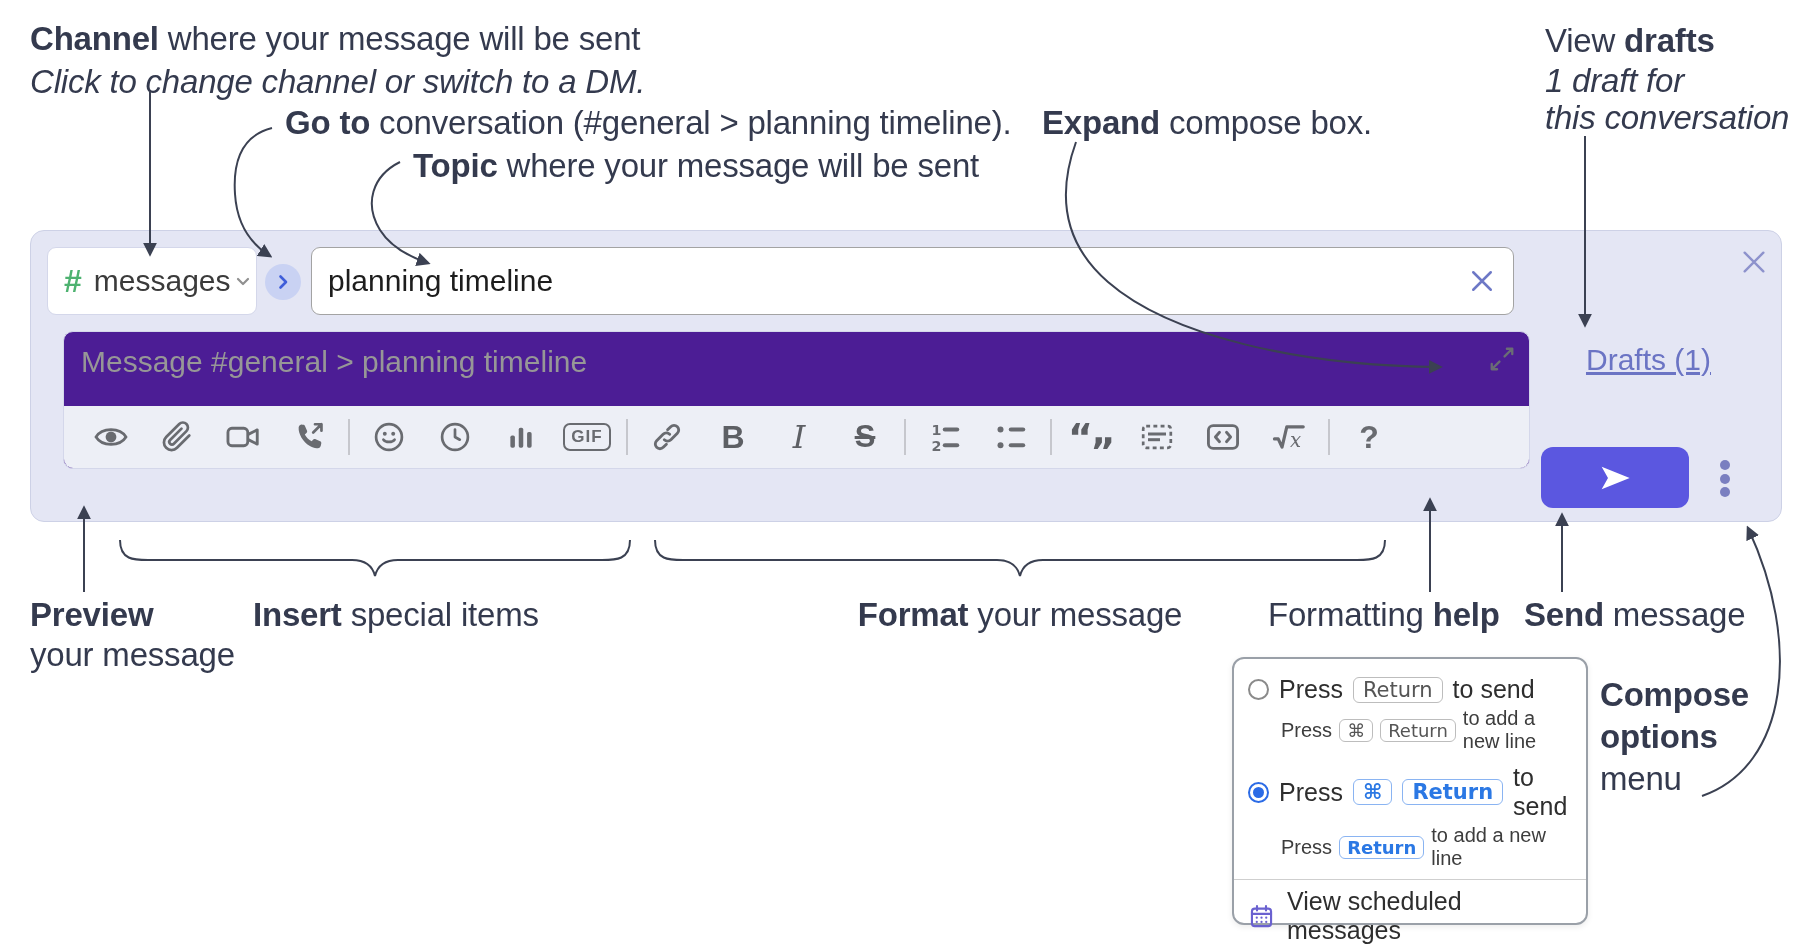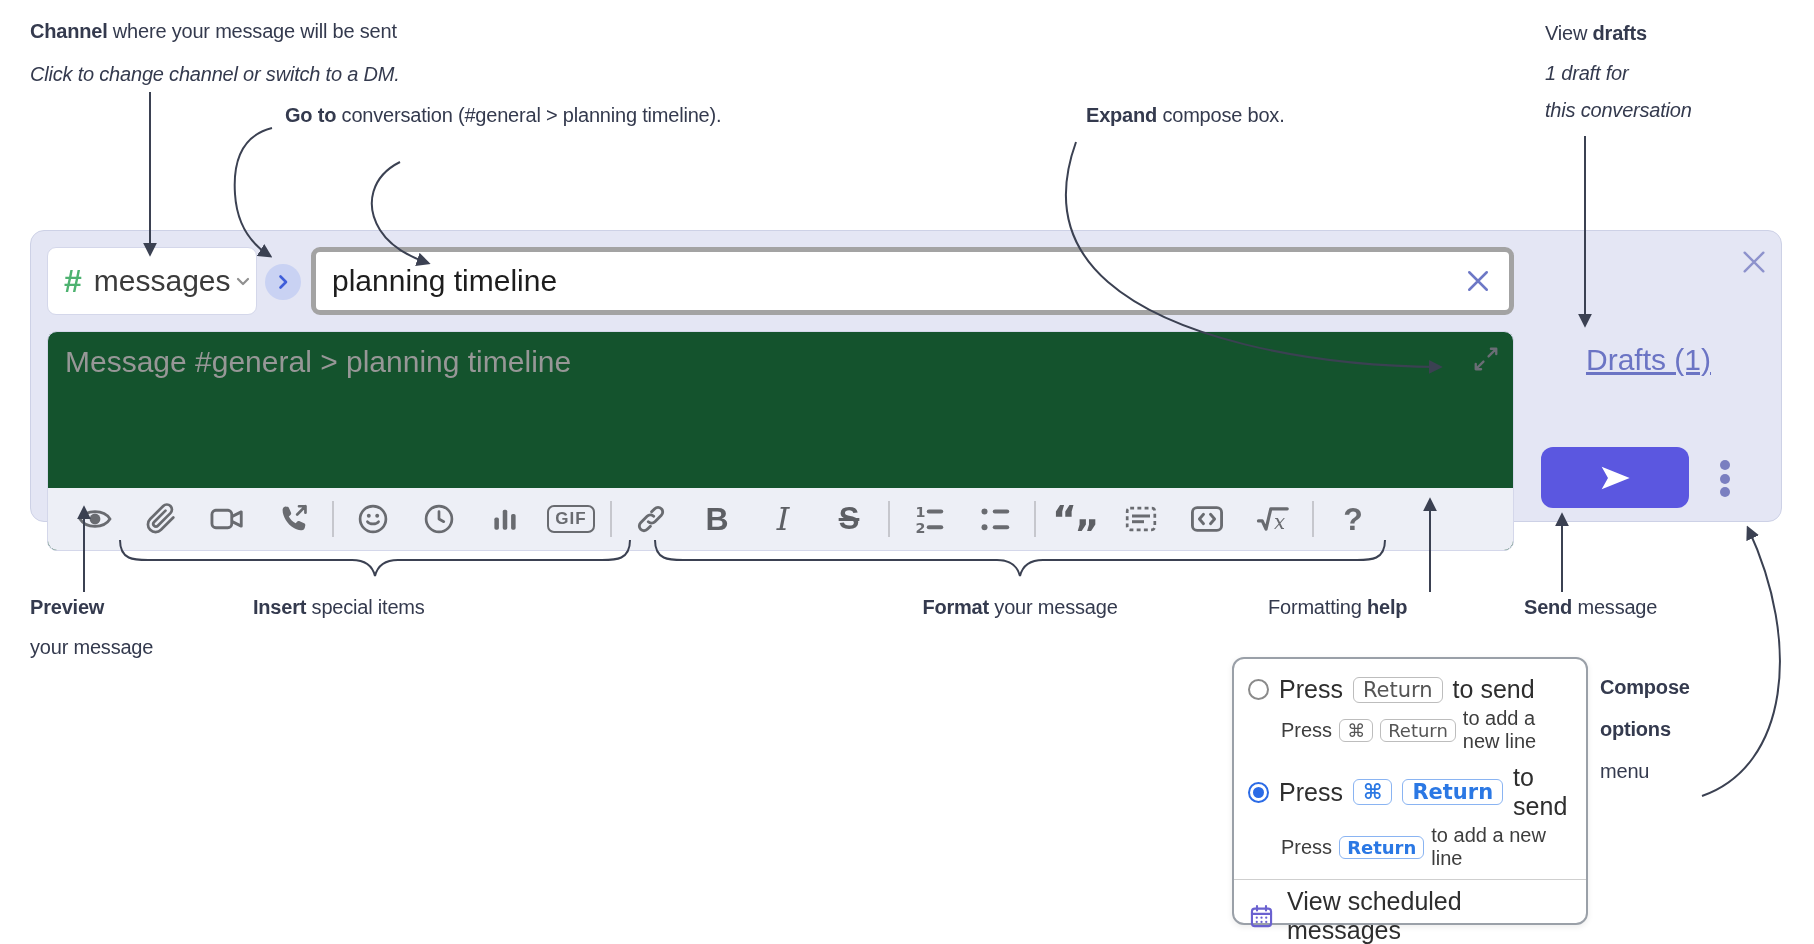--- a/index.html
+++ b/index.html
@@ -1,38 +1,38 @@
 <!DOCTYPE html>
 <html><head>
 <meta charset="utf-8">
 <style>
   html,body{margin:0;padding:0;background:#fff;}
   .canvas{position:relative;width:1814px;height:944px;background:#fff;overflow:hidden;
           font-family:"Liberation Sans",sans-serif;color:#343a4e;}
-  .ann{position:absolute;font-size:20px;letter-spacing:-0.2px;color:#343a4e;white-space:nowrap;}
+  .ann{position:absolute;font-size:33px;letter-spacing:-0.2px;color:#343a4e;white-space:nowrap;}
   .ann b{font-weight:bold;}
   .ann.it{font-style:italic;}
   
   .compose-box{position:absolute;left:30px;top:230px;width:1752px;height:292px;
                background:#e4e6f4;border:1px solid #cdd1e6;border-radius:14px;box-sizing:border-box;}
   .channel-sel{position:absolute;left:16px;top:16px;width:210px;height:68px;background:#fff;
                border:1px solid #d4d7ea;border-radius:9px;box-sizing:border-box;
                display:flex;align-items:center;padding:0 12px 0 16px;cursor:pointer;}
   .hash{font-size:32px;font-weight:bold;color:#4eb270;}
   .chan-name{font-size:30px;color:#3b3b3b;margin-left:12px;}
   .chan-chev{margin-left:auto;display:flex;}
   .goto-btn{position:absolute;left:234px;top:33px;width:36px;height:36px;border-radius:50%;
             background:#c9d2f3;display:flex;align-items:center;justify-content:center;cursor:pointer;}
   .topic-input{position:absolute;left:280px;top:16px;width:1203px;height:68px;background:#fff;
-               border:5px solid #a3a3a3;border-radius:9px;box-sizing:border-box;
+               border:1px solid #a3a3a3;border-radius:9px;box-sizing:border-box;
                display:flex;align-items:center;padding:0 16px;}
   .topic-text{font-size:30px;color:#1d1d1d;flex:1;}
   .icon-btn{display:flex;align-items:center;justify-content:center;cursor:pointer;}
   .compose-close{position:absolute;left:1706px;top:14px;width:34px;height:34px;}
-  .message-area{position:absolute;left:16px;top:100px;width:1467px;height:220px;background:#14532d;
+  .message-area{position:absolute;left:32px;top:100px;width:1467px;height:138px;background:#4c1d95;
                 border:1px solid #d4d7ea;border-radius:10px;box-sizing:border-box;}
   .placeholder{position:absolute;left:17px;top:13px;font-size:30px;color:#979797;}
   .expand-btn{position:absolute;right:13px;top:13px;width:28px;height:28px;}
   .toolbar{position:absolute;left:0;bottom:0;width:100%;height:62px;background:#edeff6;
            border-radius:0 0 9px 9px;display:flex;align-items:center;padding:0 14px;box-sizing:border-box;}
   .tbi{width:66px;height:44px;display:flex;align-items:center;justify-content:center;cursor:pointer;
        color:#696b70;flex:0 0 auto;}
   .tb-div{width:2px;height:36px;background:#c6c7cd;margin:0 6px;flex:0 0 auto;}
   .tb-text{font-size:31px;color:#5d5f64;}
   .tb-b{font-weight:bold;font-size:32px;}
@@ -72,22 +72,23 @@
 </head>
 <body>
 
 <div class="canvas">
 
   <div class="ann" style="left:30px;top:20px;"><b>Channel</b><span> where your message will be sent</span></div>
   <div class="ann it" style="left:30px;top:63px;">Click to change channel or switch to a DM.</div>
 
   <div class="ann" style="left:285px;top:104px;"><b>Go to</b><span> conversation (#general &gt; planning timeline).</span></div>
 
-
-  <div class="ann" style="left:1042px;top:104px;margin-left:44px;"><b>Expand</b><span> compose box.</span></div>
+  <div class="ann" style="left:413px;top:147px;"><b>Topic</b><span> where your message will be sent</span></div>
+
+  <div class="ann" style="left:1042px;top:104px;"><b>Expand</b><span> compose box.</span></div>
 
   <div class="ann" style="left:1545px;top:22px;"><span>View </span><b>drafts</b></div>
   <div class="ann it" style="left:1545px;top:62px;">1 draft for</div>
   <div class="ann it" style="left:1545px;top:99px;">this conversation</div>
 
   <div class="compose-box">
 
     <div class="channel-sel">
       <span class="hash">#</span>
       <span class="chan-name">messages</span>

